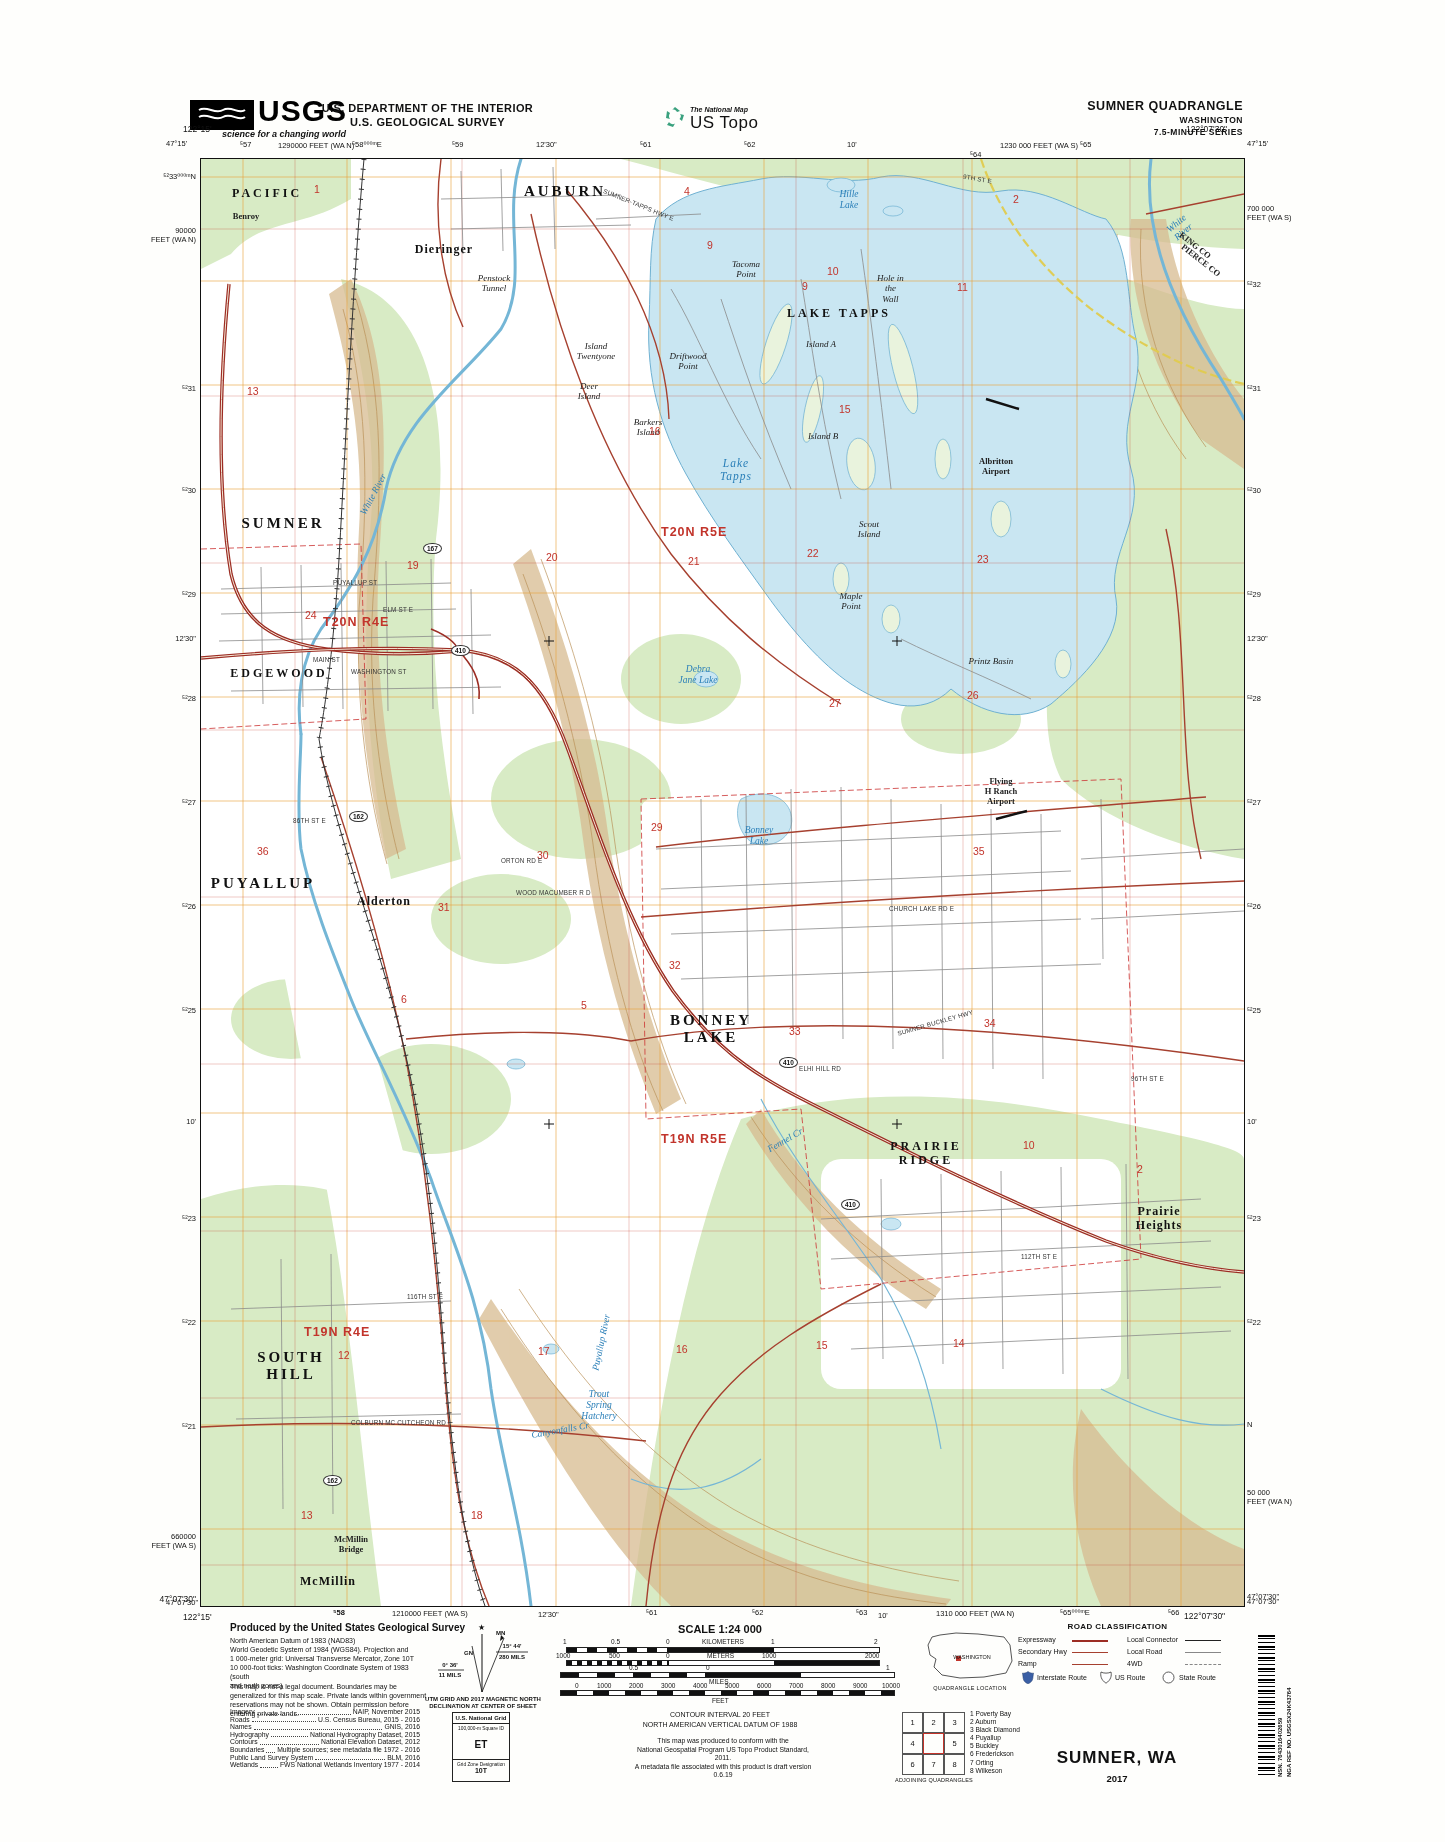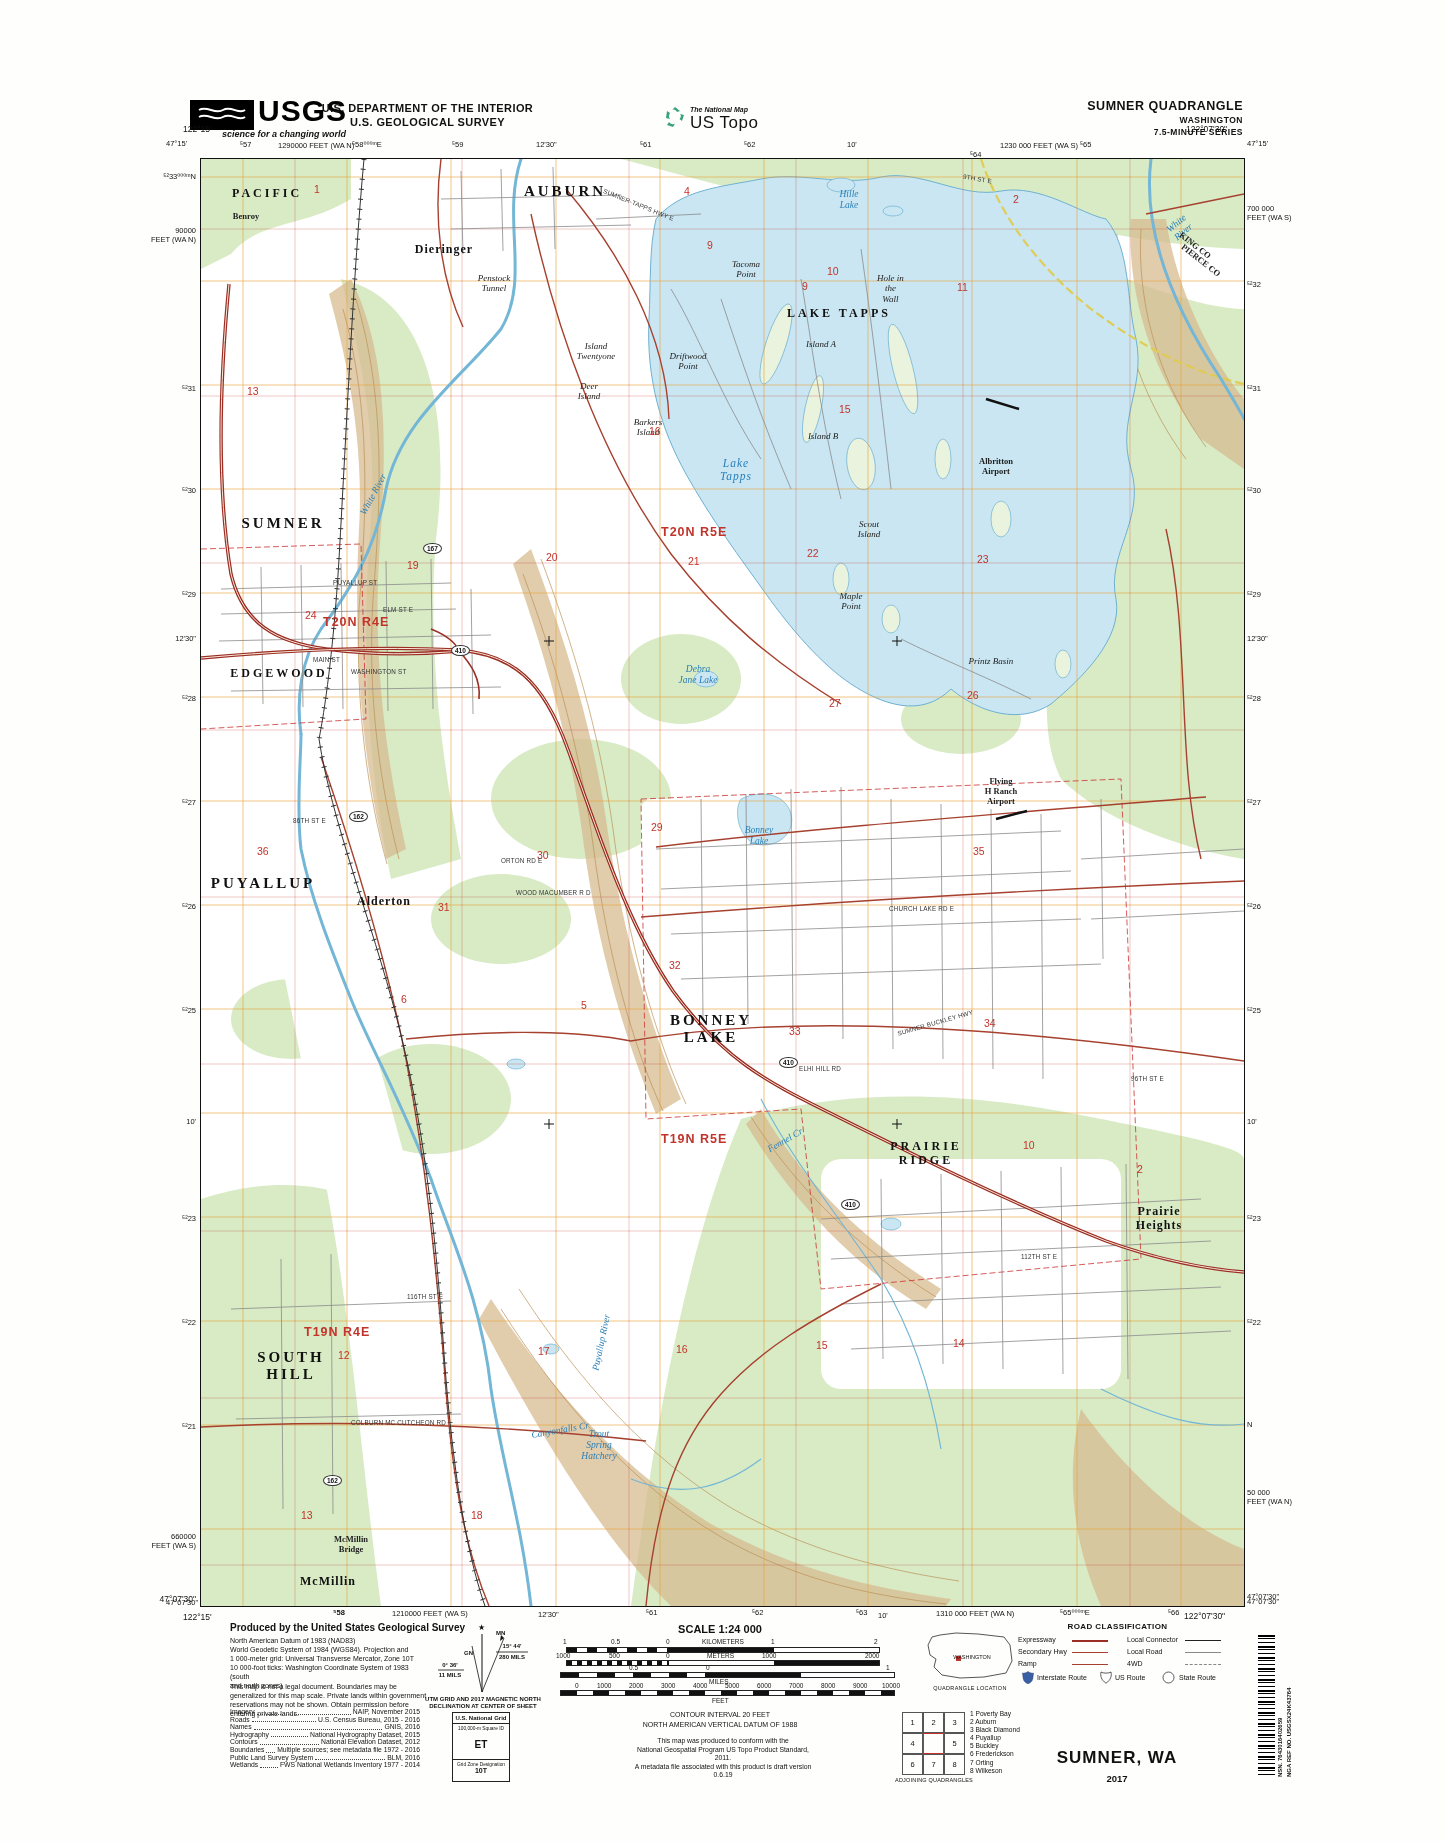--- a/index.html
+++ b/index.html
@@ -313,21 +313,21 @@
         <span class="ml p-md" style="position: absolute; left: 183px; top: 736px; transform: translate(-50%, 0px);">Alderton</span>
         <span class="ml p-md" style="position: absolute; left: 958px; top: 1046px; transform: translate(-50%, 0px);">Prairie
 Heights</span>
         <span class="ml p-md ls" style="position: absolute; left: 725px; top: 981px; transform: translate(-50%, 0px);">PRAIRIE
 RIDGE</span>
         <span class="ml p-lg" style="position: absolute; left: 90px; top: 1190px; transform: translate(-50%, 0px);">SOUTH
 HILL</span>
         <span class="ml p-md" style="position: absolute; left: 127px; top: 1416px; transform: translate(-50%, 0px);">McMillin</span>
         <span class="ml p-sm" style="position: absolute; left: 150px; top: 1376px; transform: translate(-50%, 0px);">McMillin
 Bridge</span>
-        <span class="ml wt" style="position: absolute; left: 398px; top: 1230px; transform: translate(-50%, 0px); margin-top: 40px;">Trout
+        <span class="ml wt" style="position: absolute; left: 398px; top: 1230px; transform: translate(-50%, 0px);">Trout
 Spring
 Hatchery</span>
         <span class="ml ft" style="position: absolute; left: 293px; top: 114px; transform: translate(-50%, 0px);">Penstock
 Tunnel</span>
         <span class="ml p-sm" style="position: absolute; left: 975px; top: 82px; transform: rotate(38deg);">KING CO</span>
         <span class="ml p-sm" style="position: absolute; left: 976px; top: 97px; transform: rotate(38deg);">PIERCE CO</span>
         <span class="ml wt" style="position: absolute; left: 150px; top: 330px; transform: rotate(-62deg);">White River</span>
         <span class="ml wt" style="position: absolute; left: 372px; top: 1178px; transform: rotate(-78deg);">Puyallup River</span>
         <span class="ml wt" style="position: absolute; left: 565px; top: 976px; transform: rotate(-30deg);">Fennel Cr</span>
         <span class="ml wt" style="position: absolute; left: 330px; top: 1266px; transform: rotate(-10deg);">Canyonfalls Cr</span>

